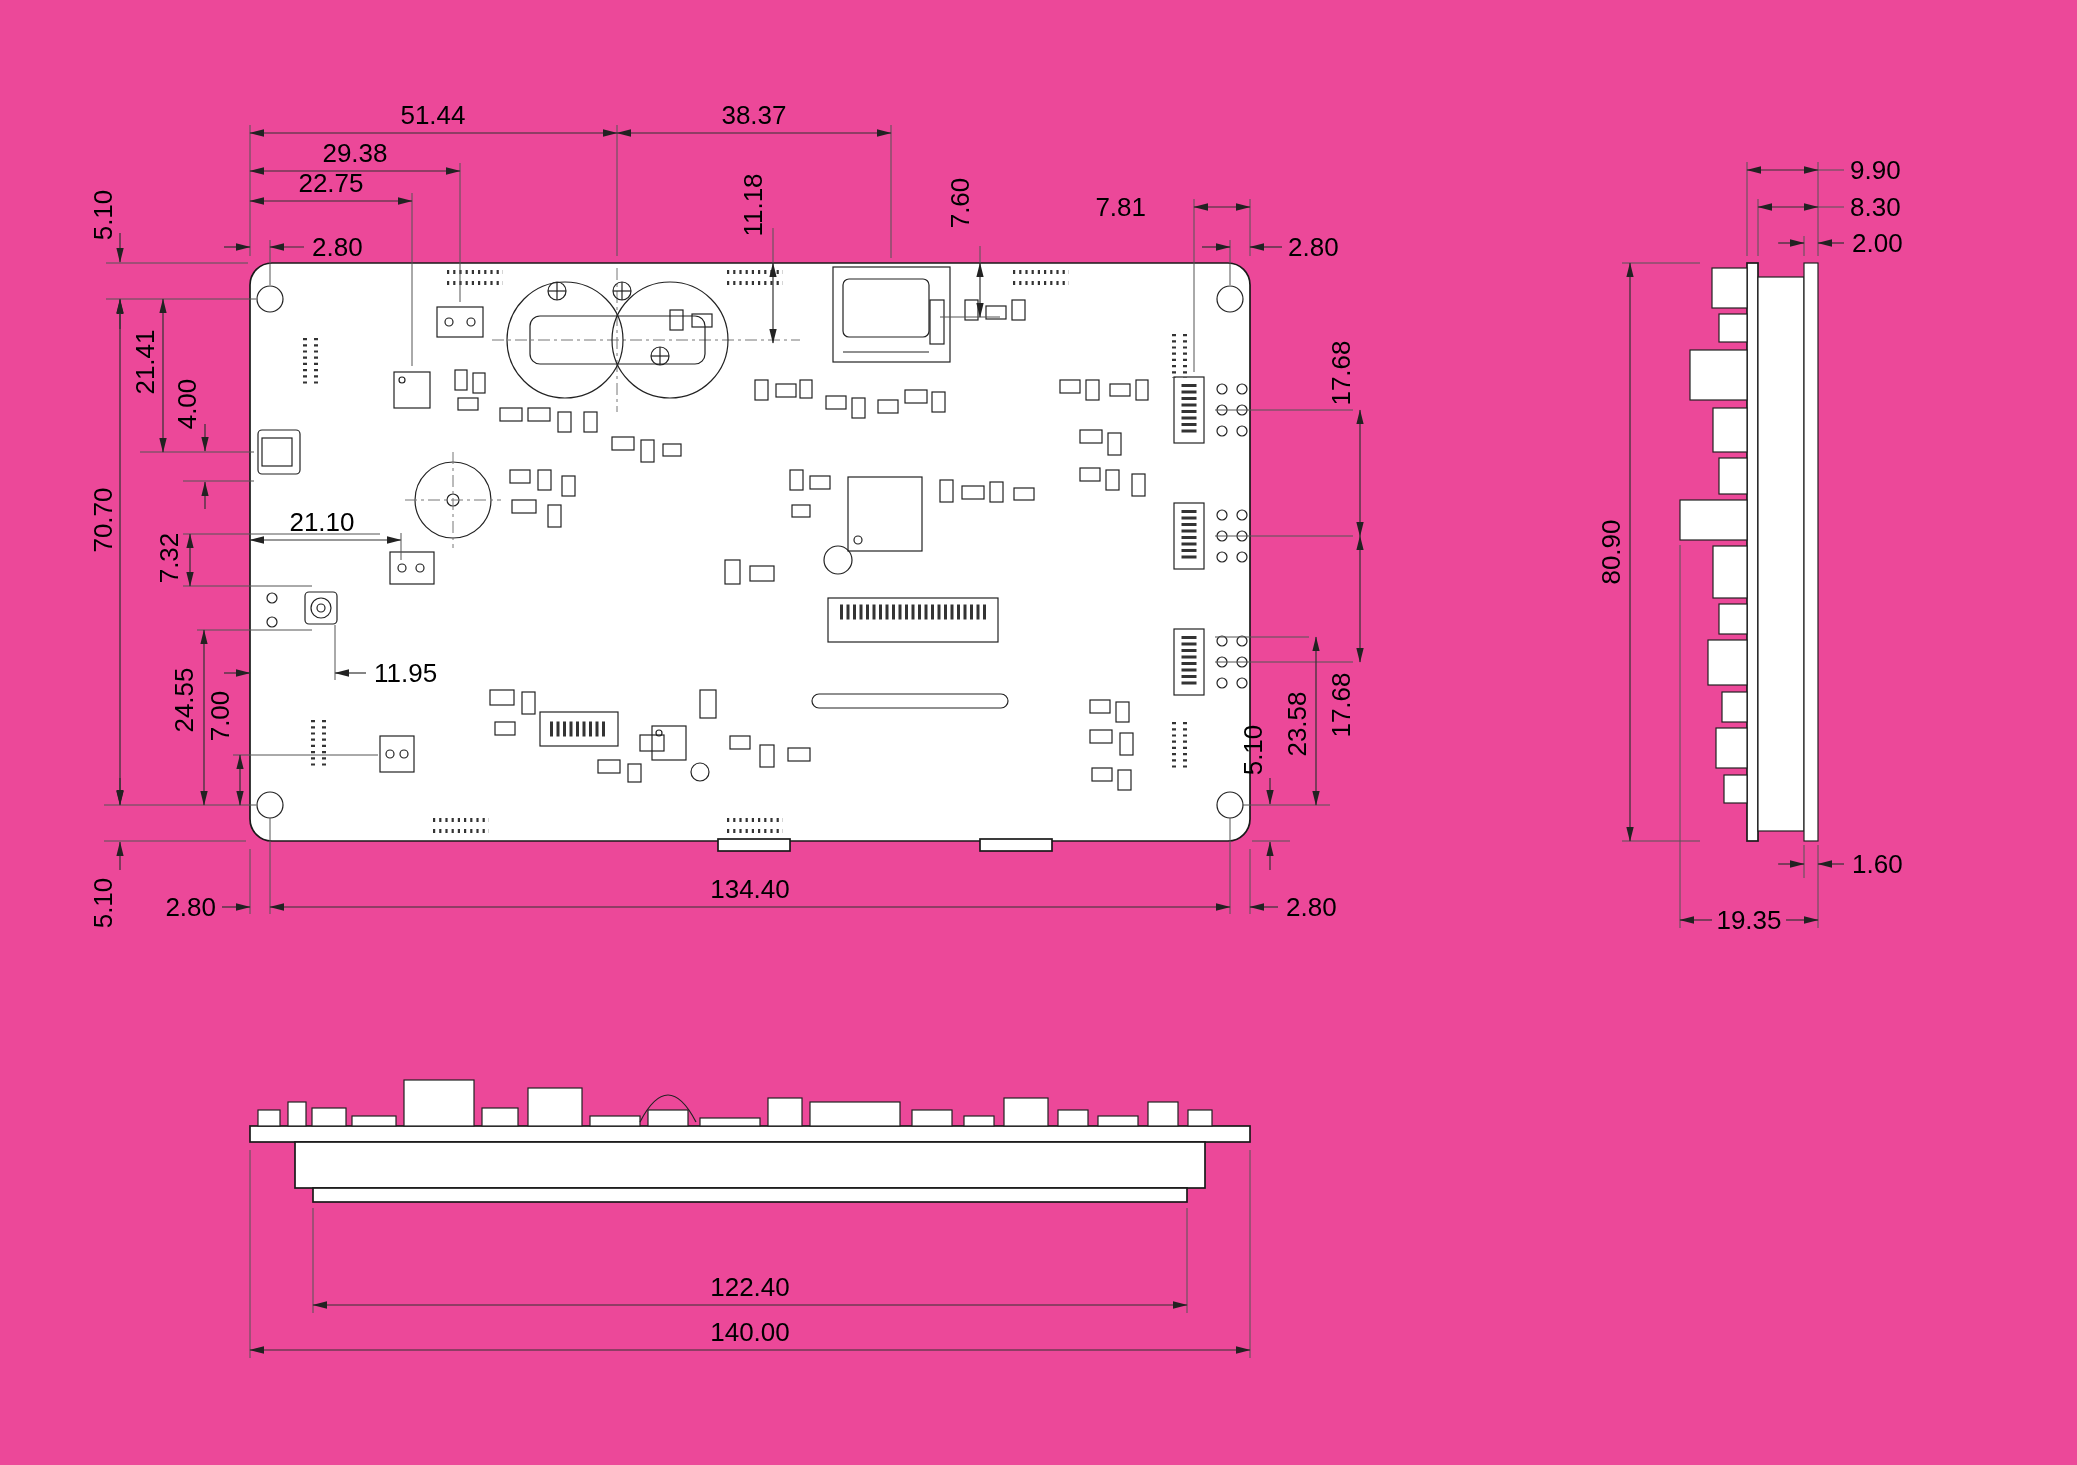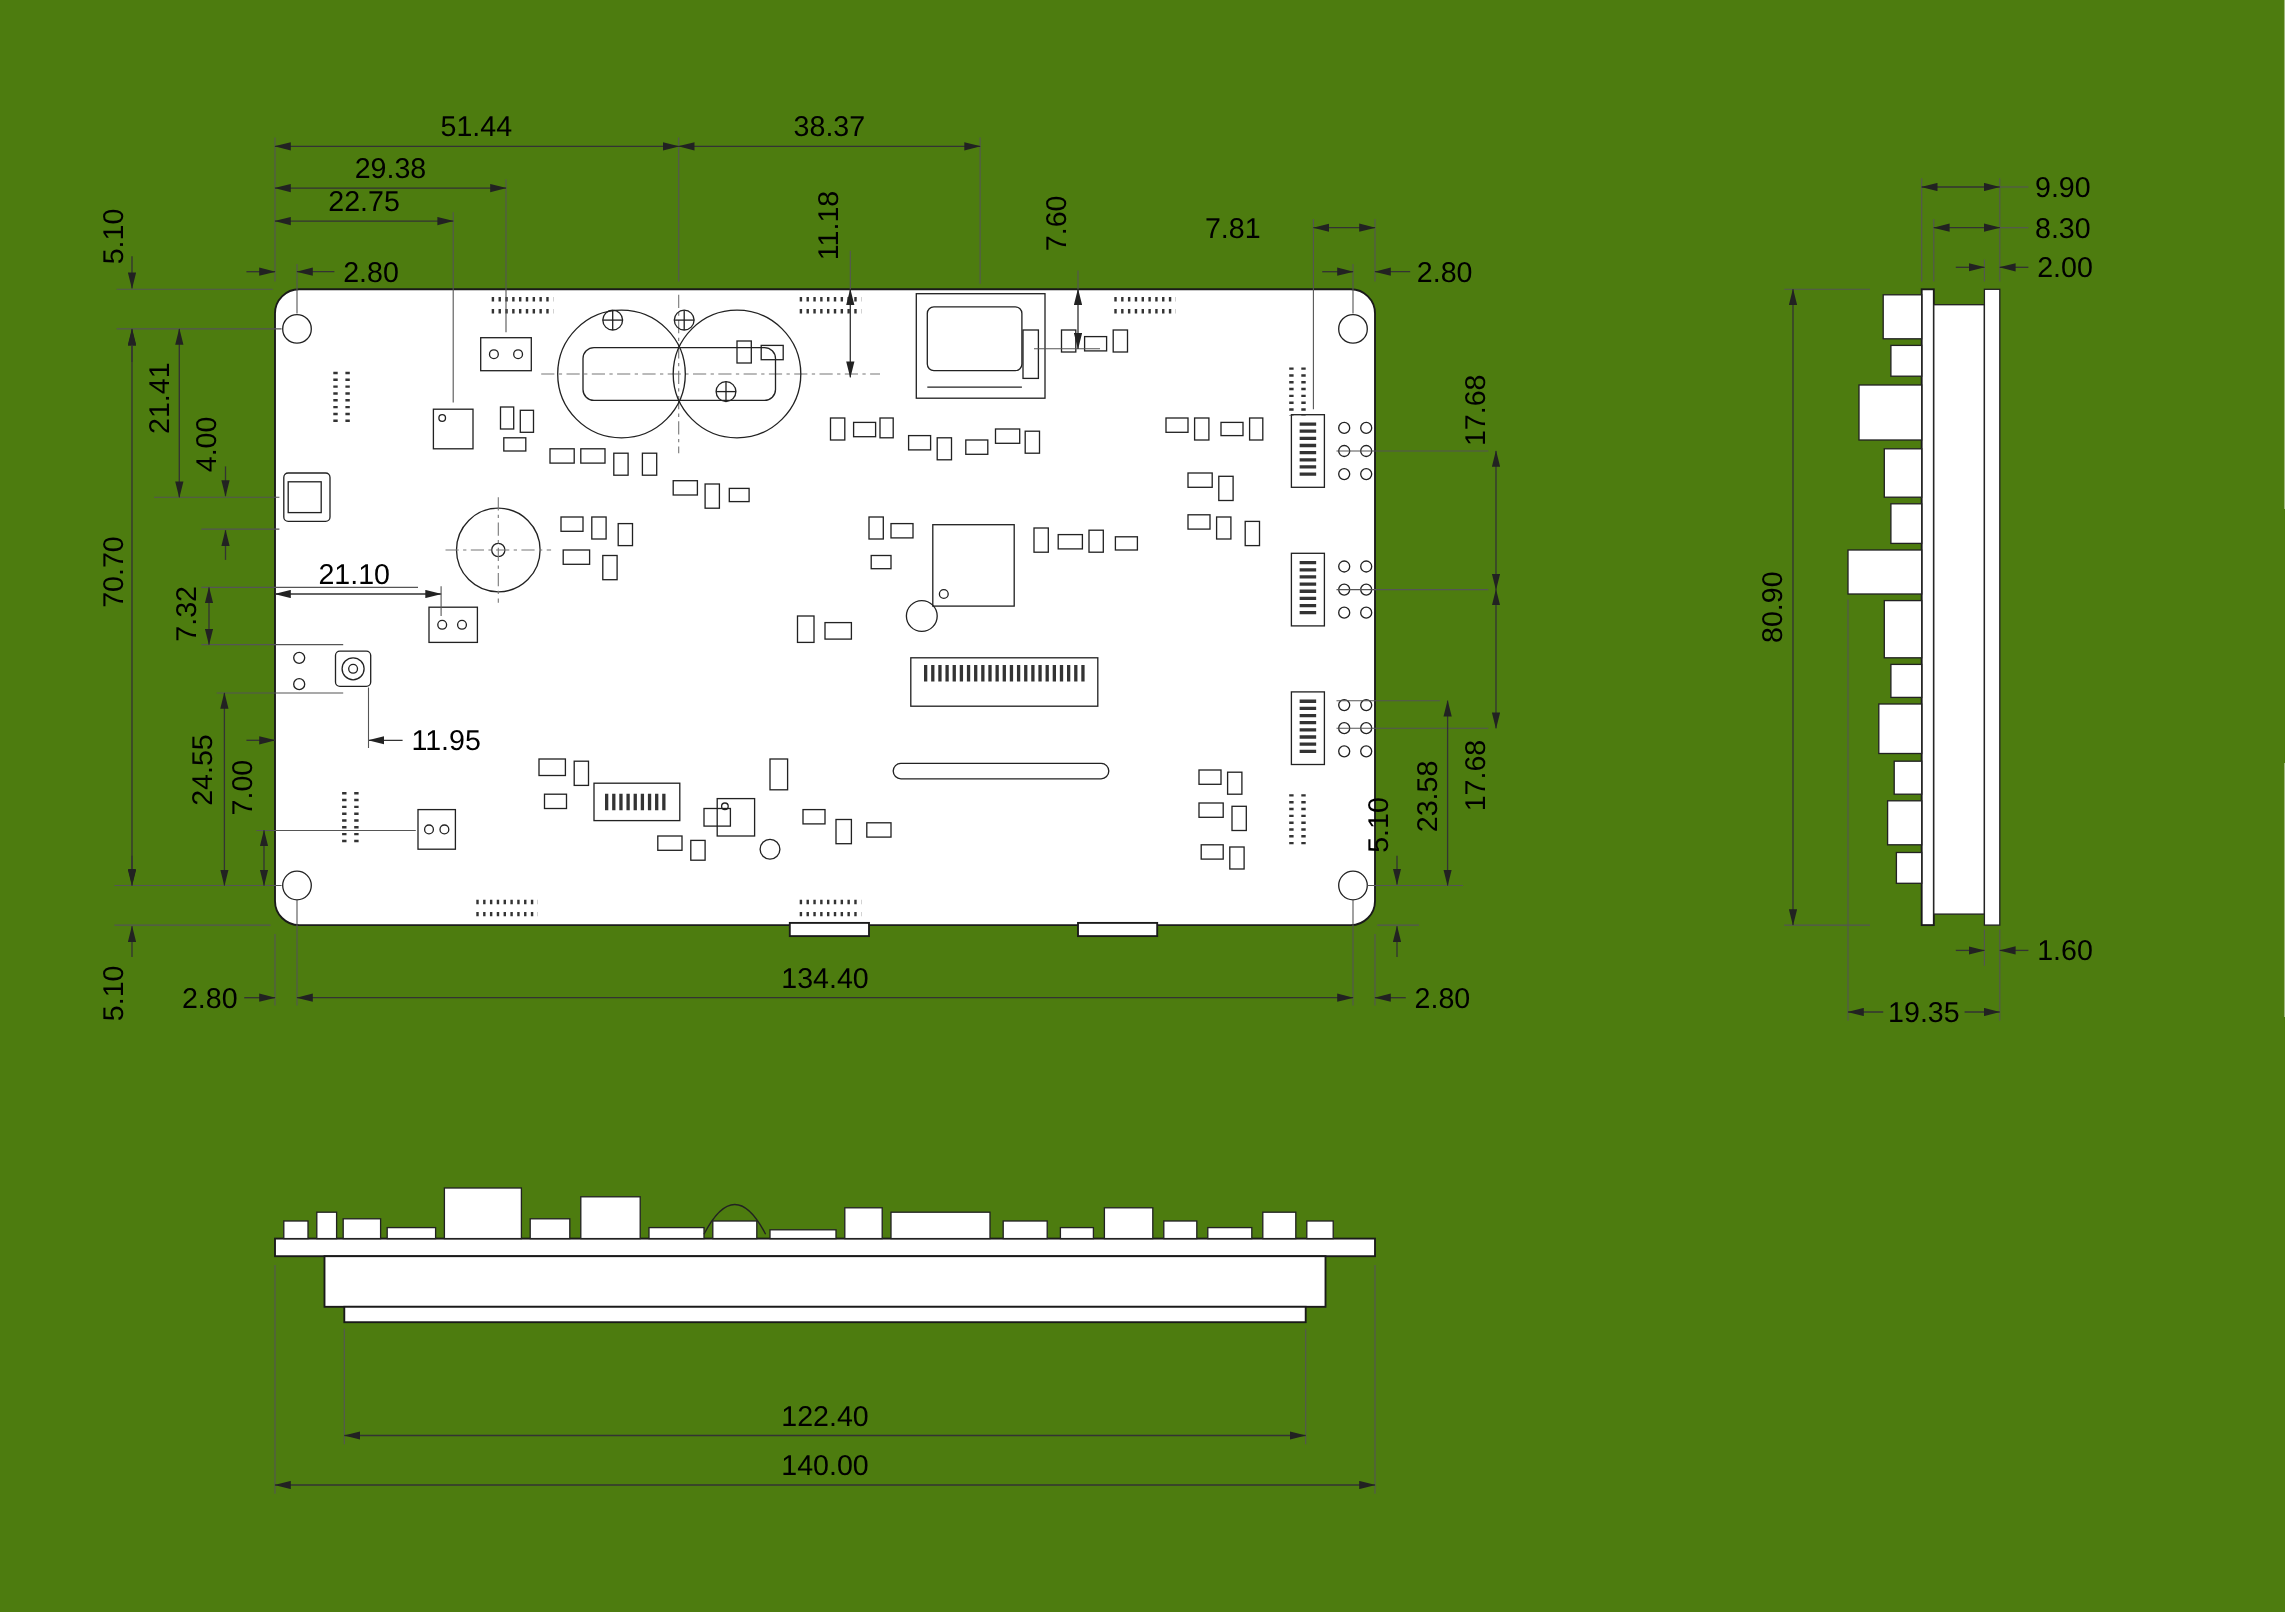--- a/index.html
+++ b/index.html
@@ -1,16 +1,16 @@
 <!DOCTYPE html>
 <html><head>
 <meta charset="utf-8">
 <style>
   html,body{margin:0;padding:0;background:#fff;}
-  .page{width:2077px;height:1465px;background:#4d7c0f;position:relative;overflow:hidden;}
+  .page{width:2077px;height:1465px;background:#ec4899;position:relative;overflow:hidden;}
   svg{display:block;}
   text{font:26px "Liberation Sans", sans-serif;fill:#000;}
   .ol{fill:#fff;stroke:#1a1a1a;stroke-width:1.7;}
   .cp{fill:none;stroke:#222;stroke-width:1.2;}
   .cpf{fill:#fff;stroke:#222;stroke-width:1.2;}
   .ex{stroke:#555;stroke-width:1;fill:none;}
   .dm{stroke:#333;stroke-width:1.2;fill:none;}
   .cl{stroke:#777;stroke-width:1;stroke-dasharray:12 4 3 4;fill:none;}
   .pn{stroke:#333;stroke-width:15;stroke-dasharray:3 3.5;fill:none;}
   .dl{stroke:#333;stroke-width:4;stroke-dasharray:2.2 4;fill:none;}

